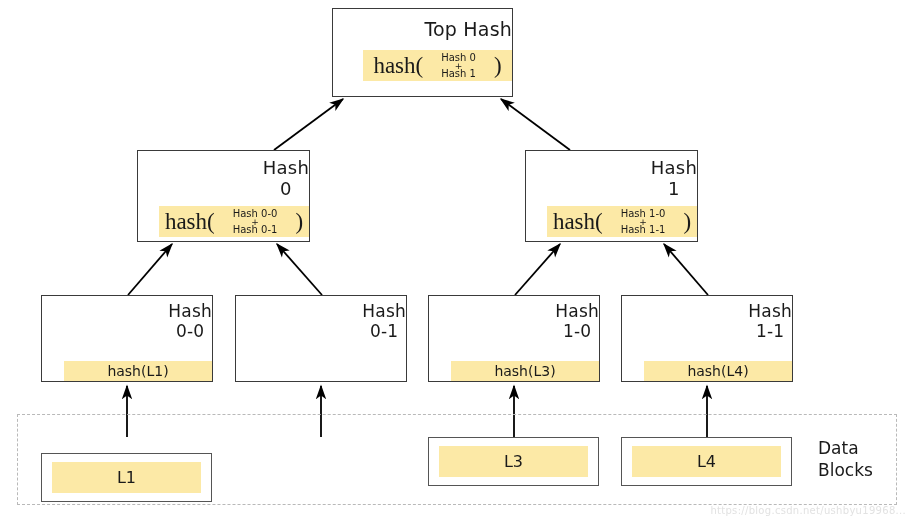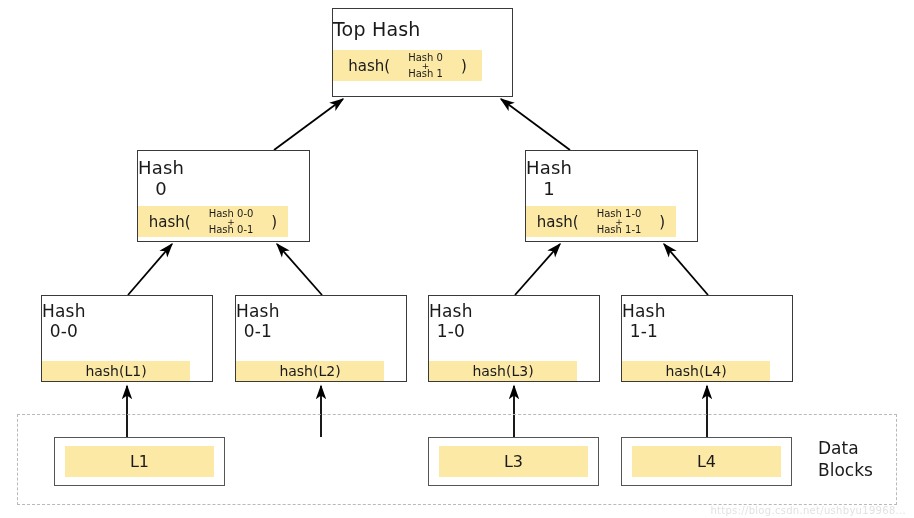--- a/index.html
+++ b/index.html
@@ -28,21 +28,21 @@
   }
 
   
   .node {
     position: absolute;
     box-sizing: border-box;
     background: #ffffff;
     border: 1.6px solid #3a3a3a;
     display: flex;
     flex-direction: column;
-    align-items: flex-start;
+    align-items: flex-end;
     z-index: 3;
   }
   .node-title {
     text-align: center;
     color: #1a1a1a;
     line-height: 1.18;
     white-space: pre-line;
     letter-spacing: .2px;
   }
   .hashband {
@@ -60,21 +60,21 @@
   .node-root .node-title { font-size: 19px; margin-top: 9px; }
   .node-root .hashband { width: 149px; height: 31px; margin-top: 10px; }
 
   .node-mid { width: 173px; height: 92px; }
   .node-mid .node-title { font-size: 18px; margin-top: 6px; }
   .node-mid .hashband { width: 150px; height: 31px; margin-top: 7px; }
   #node-hash0 { left: 137px; top: 150px; }
   #node-hash1 { left: 525px; top: 150px; }
 
   
-  .fn-open, .fn-close { font-size: 15px; }
+  .fn-open, .fn-close { font-size: 23px; font-family: Liberation Serif, serif; }
   .fn-open { margin-right: 4px; }
   .fn-close { margin-left: 4px; }
   .stack {
     display: flex;
     flex-direction: column;
     align-items: center;
     line-height: 1.02;
     font-size: 10px;
     padding: 0 14px;
   }
@@ -113,21 +113,21 @@
     display: flex;
     align-items: center;
     justify-content: center;
     z-index: 3;
   }
   .datablock .hashband {
     width: 149px;
     height: 31px;
     font-size: 16px;
   }
-  #block-l1 { left: 54px; }
+  #block-l1 { left: 41px; margin-top: 16px; }
   #block-l2 { left: 235px; }
   #block-l3 { left: 428px; }
   #block-l4 { left: 621px; justify-content: center; }
 
   .datagroup-label {
     position: absolute;
     left: 818px;
     top: 437px;
     font-size: 17px;
     color: #1a1a1a;
@@ -220,21 +220,20 @@
 
   <div class="node node-leaf" id="node-hash00">
     <div class="node-title">Hash
 0-0</div>
     <div class="hashband">hash(L1)</div>
   </div>
 
   <div class="node node-leaf" id="node-hash01">
     <div class="node-title">Hash
 0-1</div>
-    <div class="hashband">hash(L2)</div>
   </div>
 
   <div class="node node-leaf" id="node-hash10">
     <div class="node-title">Hash
 1-0</div>
     <div class="hashband">hash(L3)</div>
   </div>
 
   <div class="node node-leaf" id="node-hash11">
     <div class="node-title">Hash

